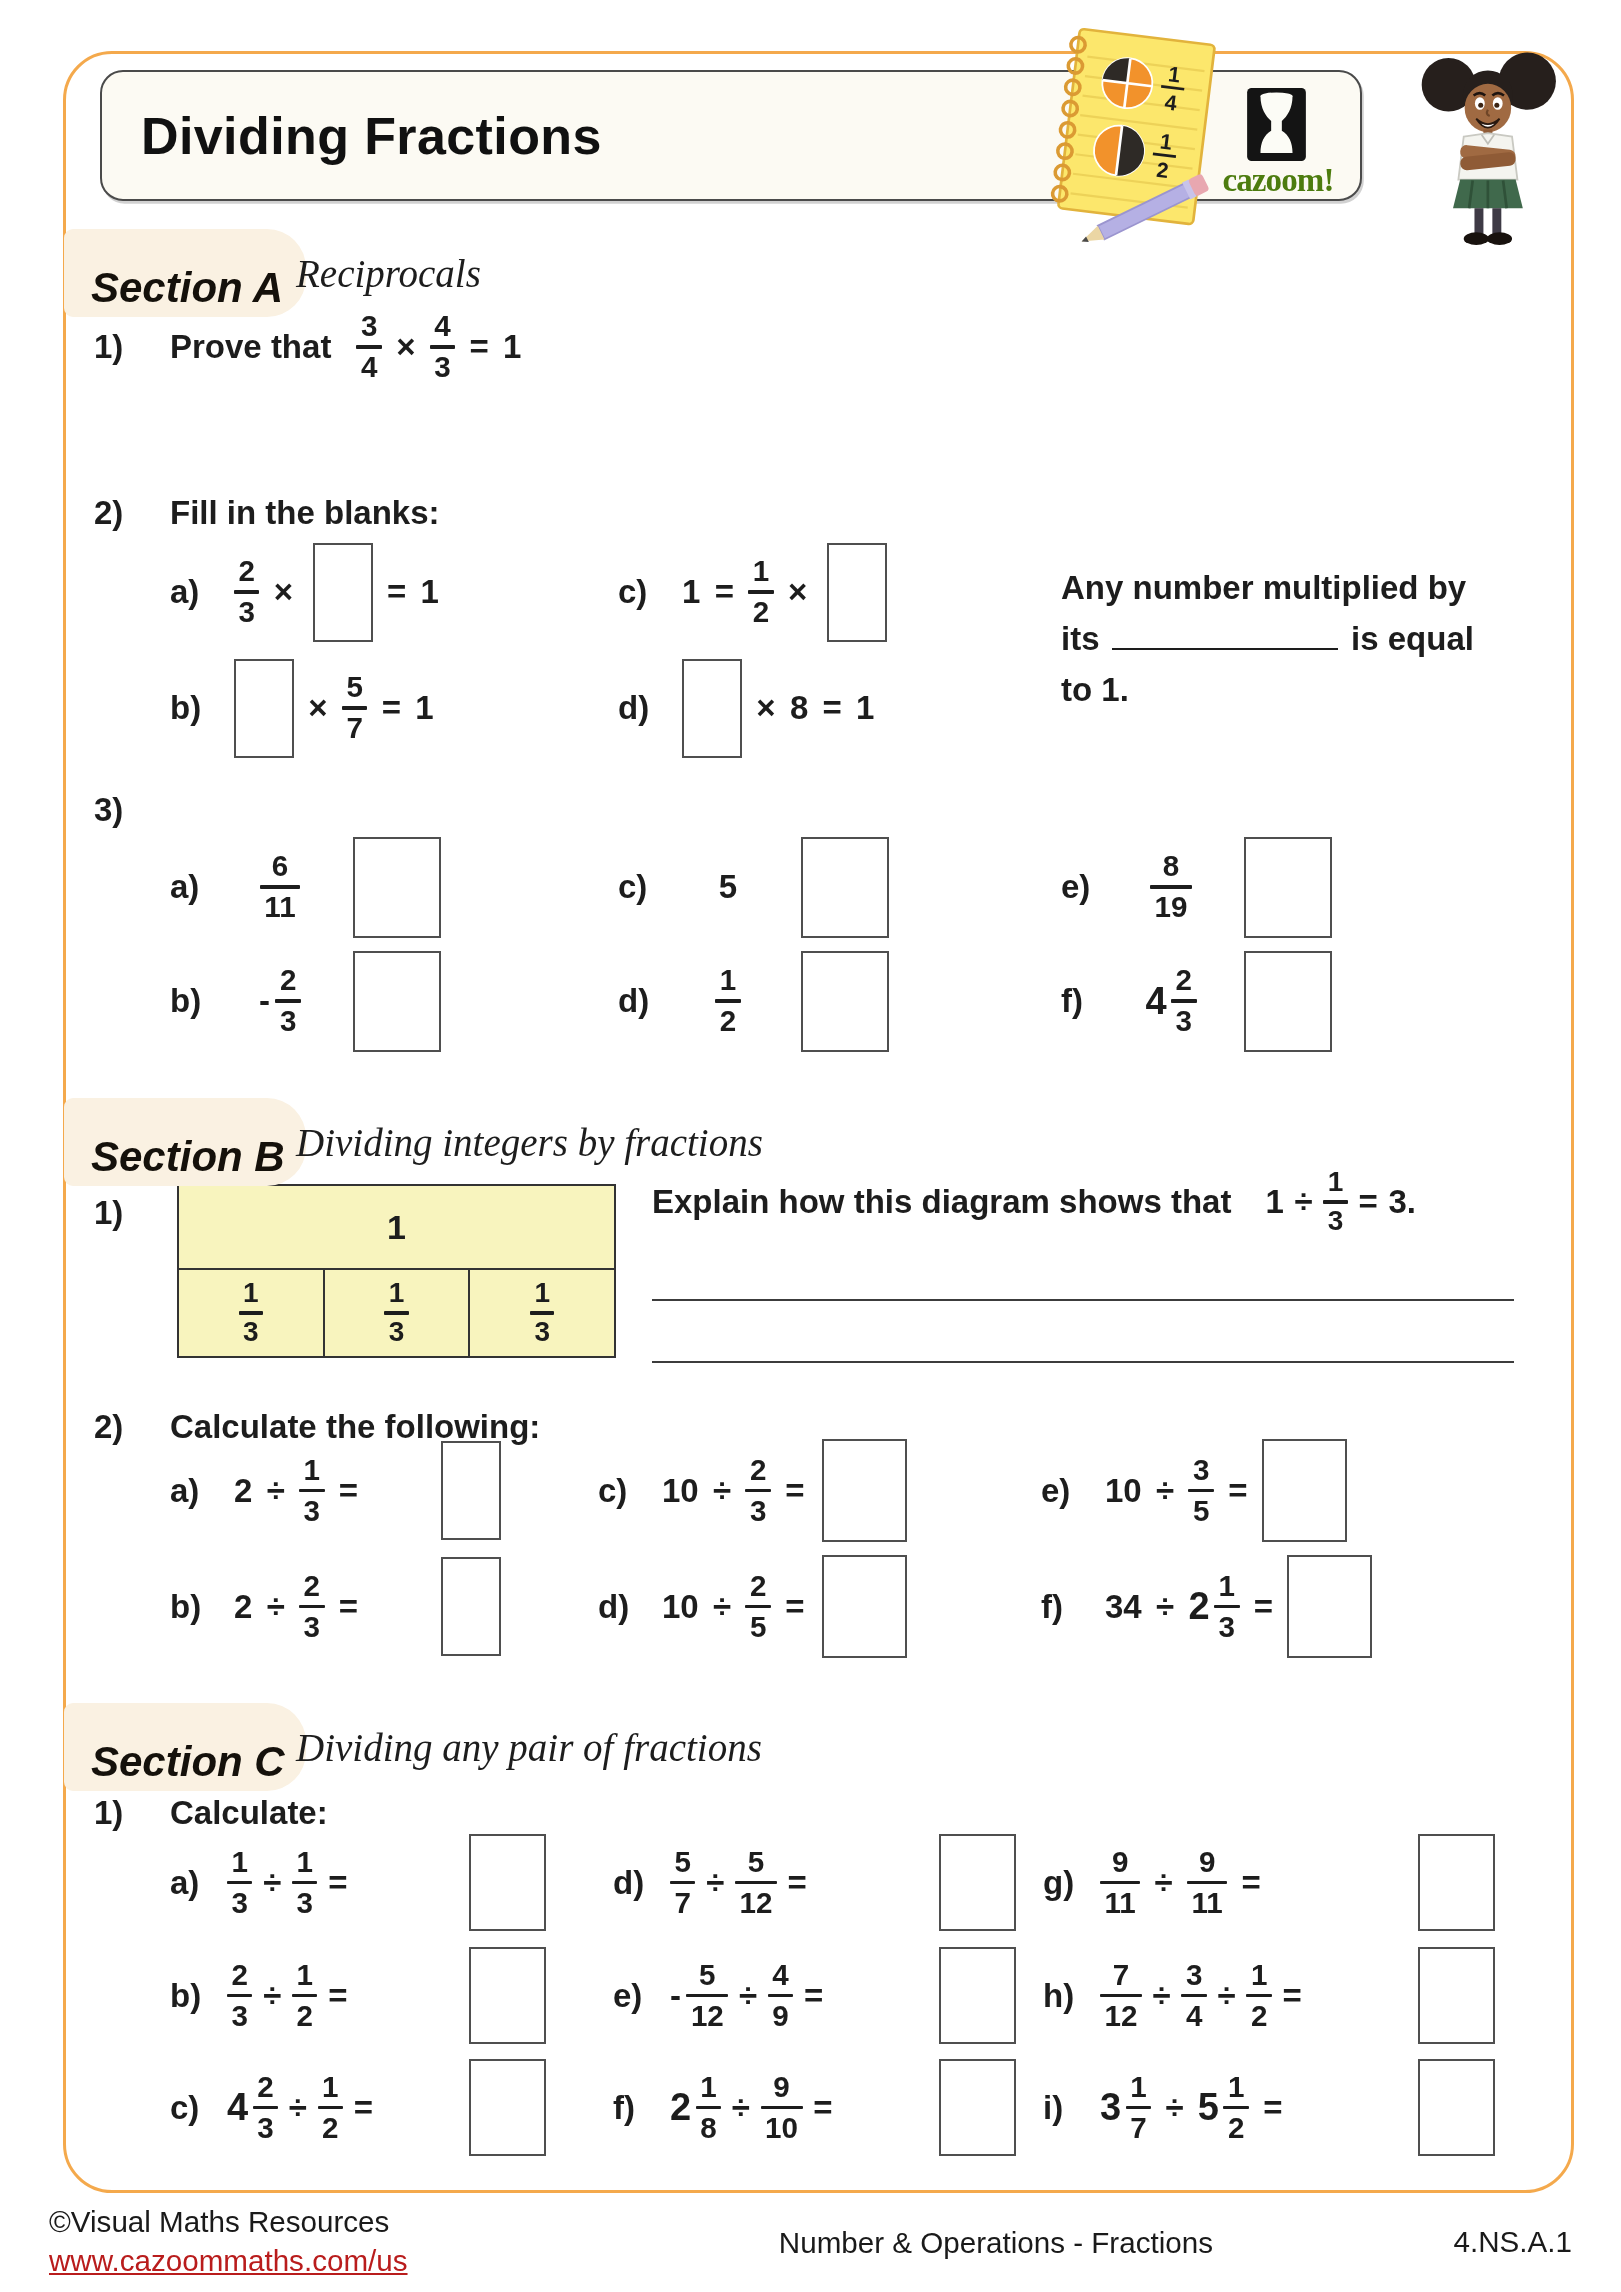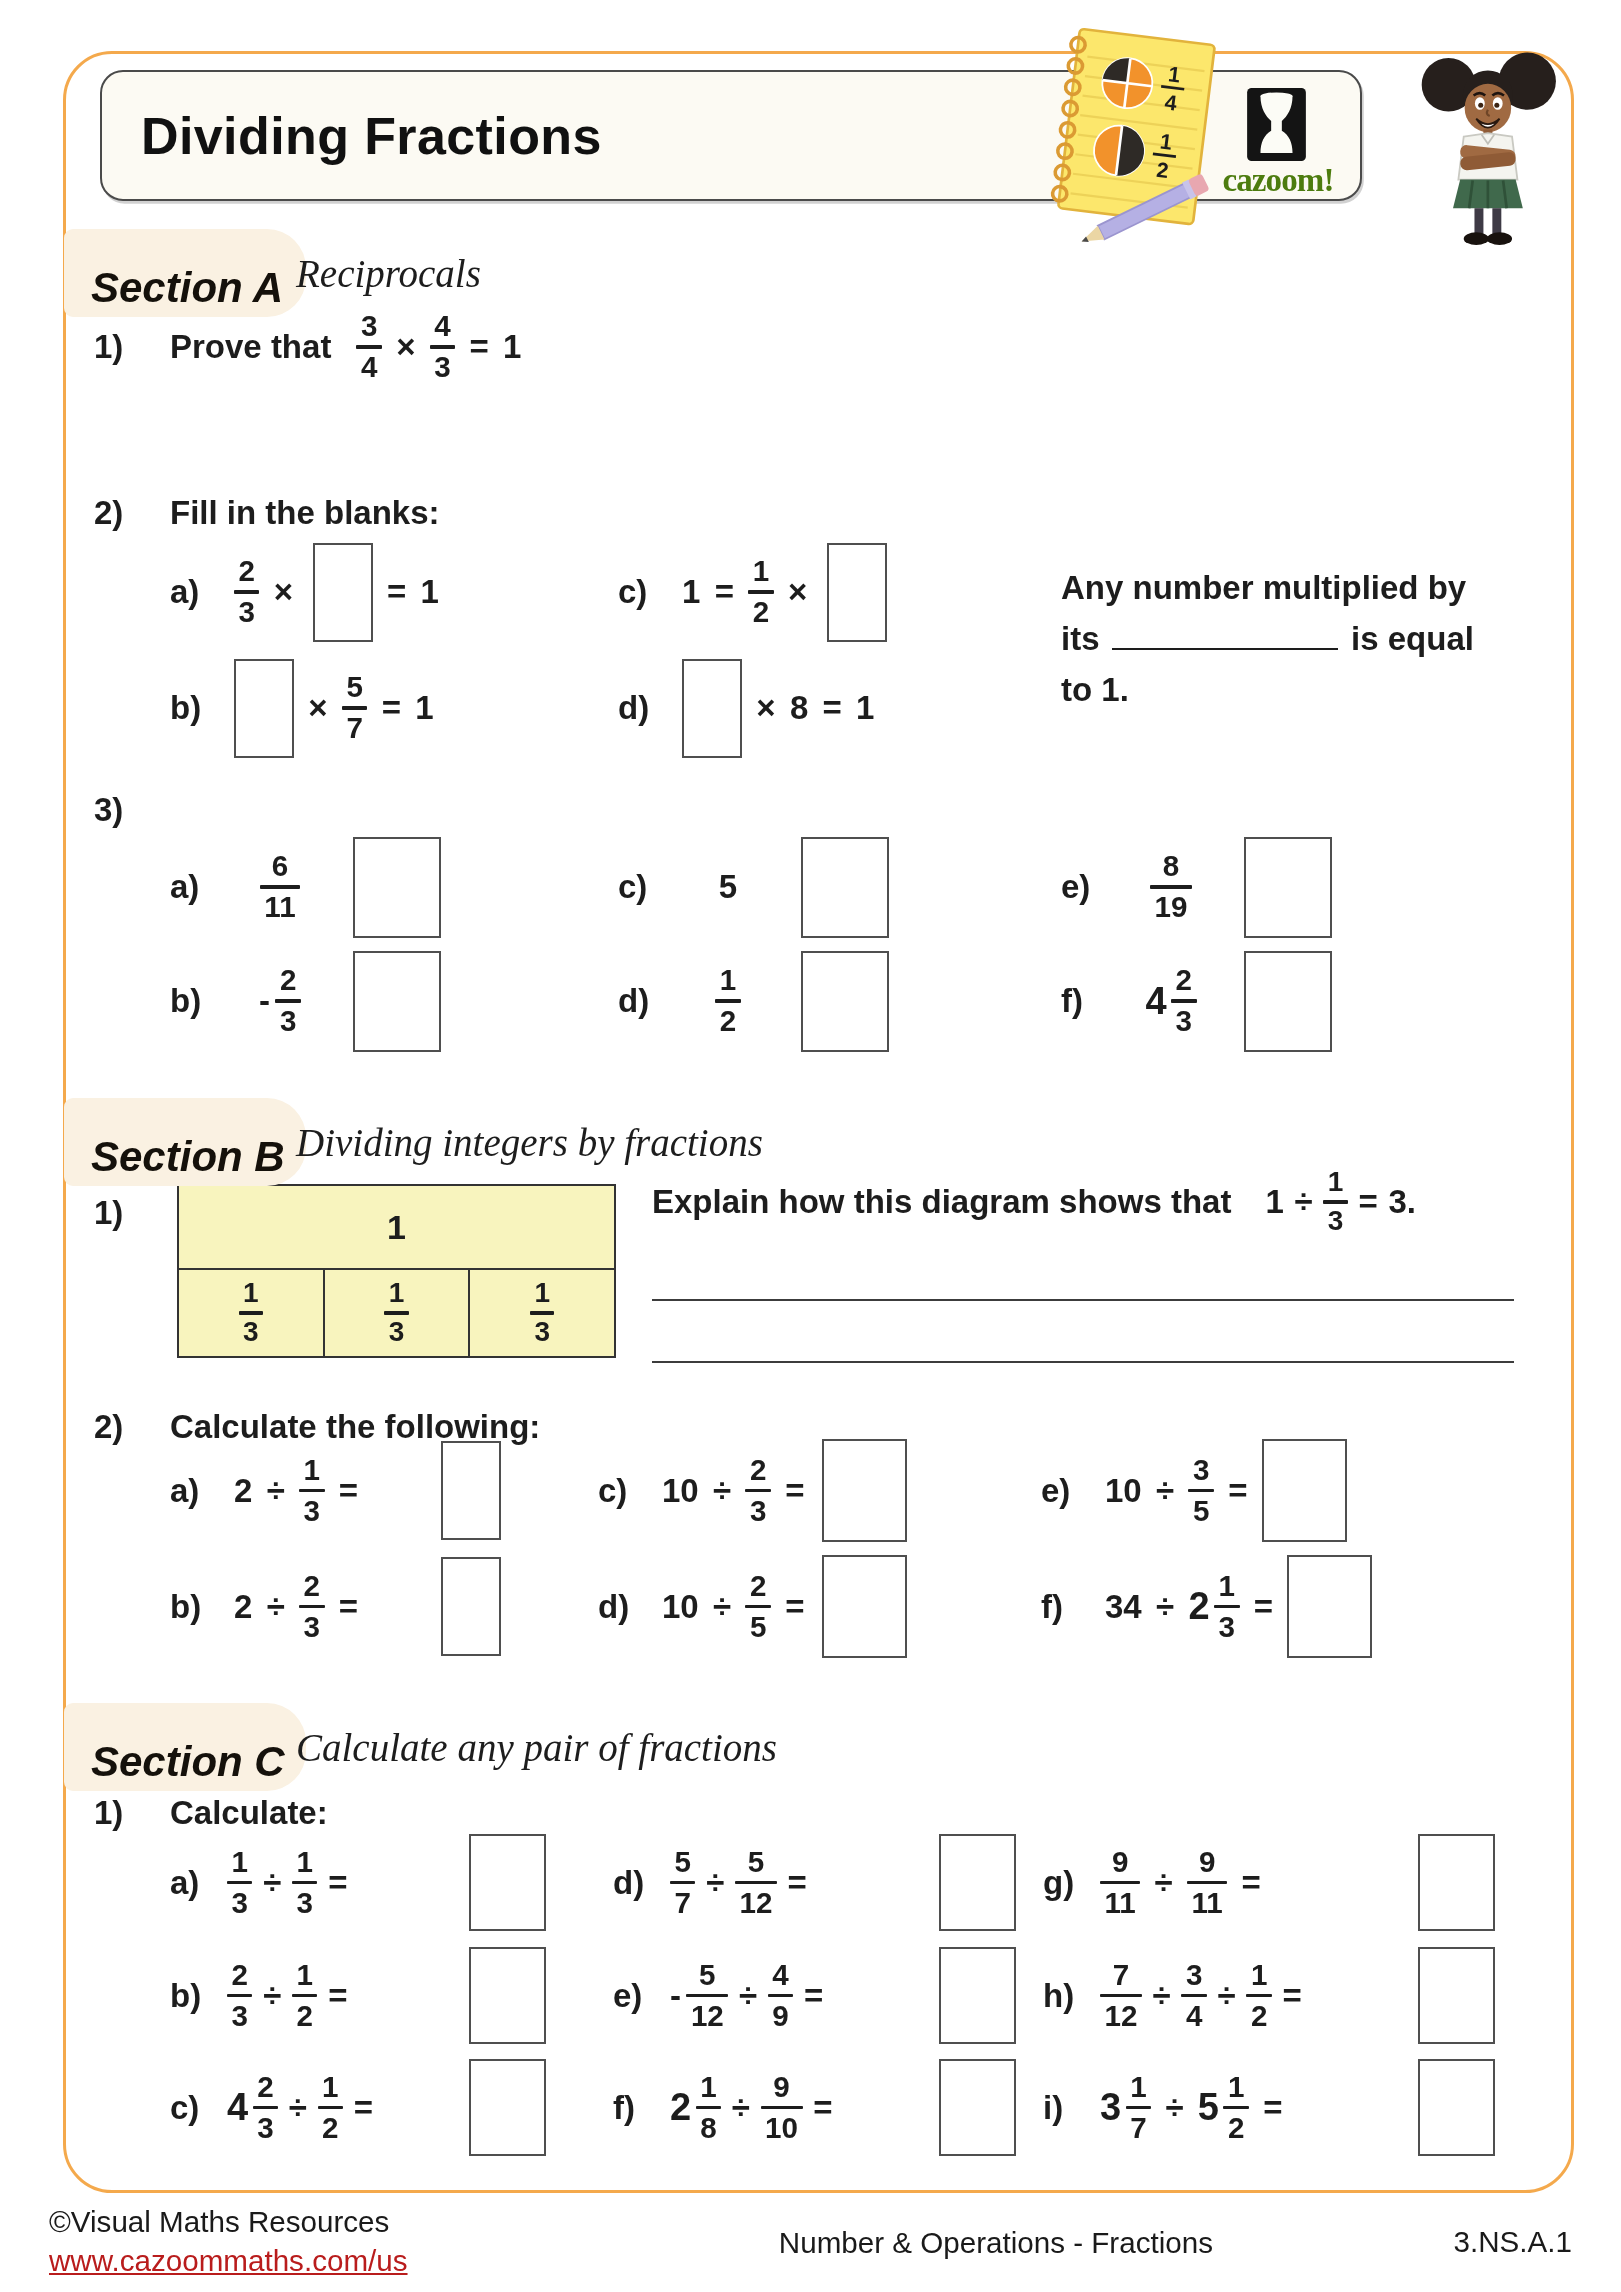--- a/index.html
+++ b/index.html
@@ -412,21 +412,21 @@
         <span class="fd">3</span>
       </span>
     </span>
   <span class="op">=</span>
   <span class="bx bx-sq push"></span>
 </div>
 
 <div class="abs pill" style="top:1703px">
   <span class="pill-label">Section C</span>
 </div>
-<div class="abs sec-desc" style="top:1703px">Calculate any pair of fractions</div>
+<div class="abs sec-desc" style="top:1703px">Dividing any pair of fractions</div>
 
 <div class="row hrow" style="left:94px;top:1788px">
   <span class="qnum">1)</span>
   <span>Calculate:</span>
 </div>
 
 <div class="row r120" style="left:170px;top:1829px;width:376px">
   <span class="lblc">a)</span>
   <span class="frac">
       <span class="fn">1</span>
@@ -588,14 +588,14 @@
         <span class="fd">2</span>
       </span>
     </span>
   <span class="op">=</span>
   <span class="bx bx-c push"></span>
 </div>
 
 <div class="abs foot" style="left:49px;top:2205px">©Visual Maths Resources</div>
 <div class="abs foot" style="left:49px;top:2244px"><span class="foot-link">www.cazoommaths.com/us</span></div>
 <div class="abs foot foot-center">Number &amp; Operations - Fractions</div>
-<div class="abs foot foot-right">3.NS.A.1</div>
+<div class="abs foot foot-right">4.NS.A.1</div>
 
 
 </body></html>

